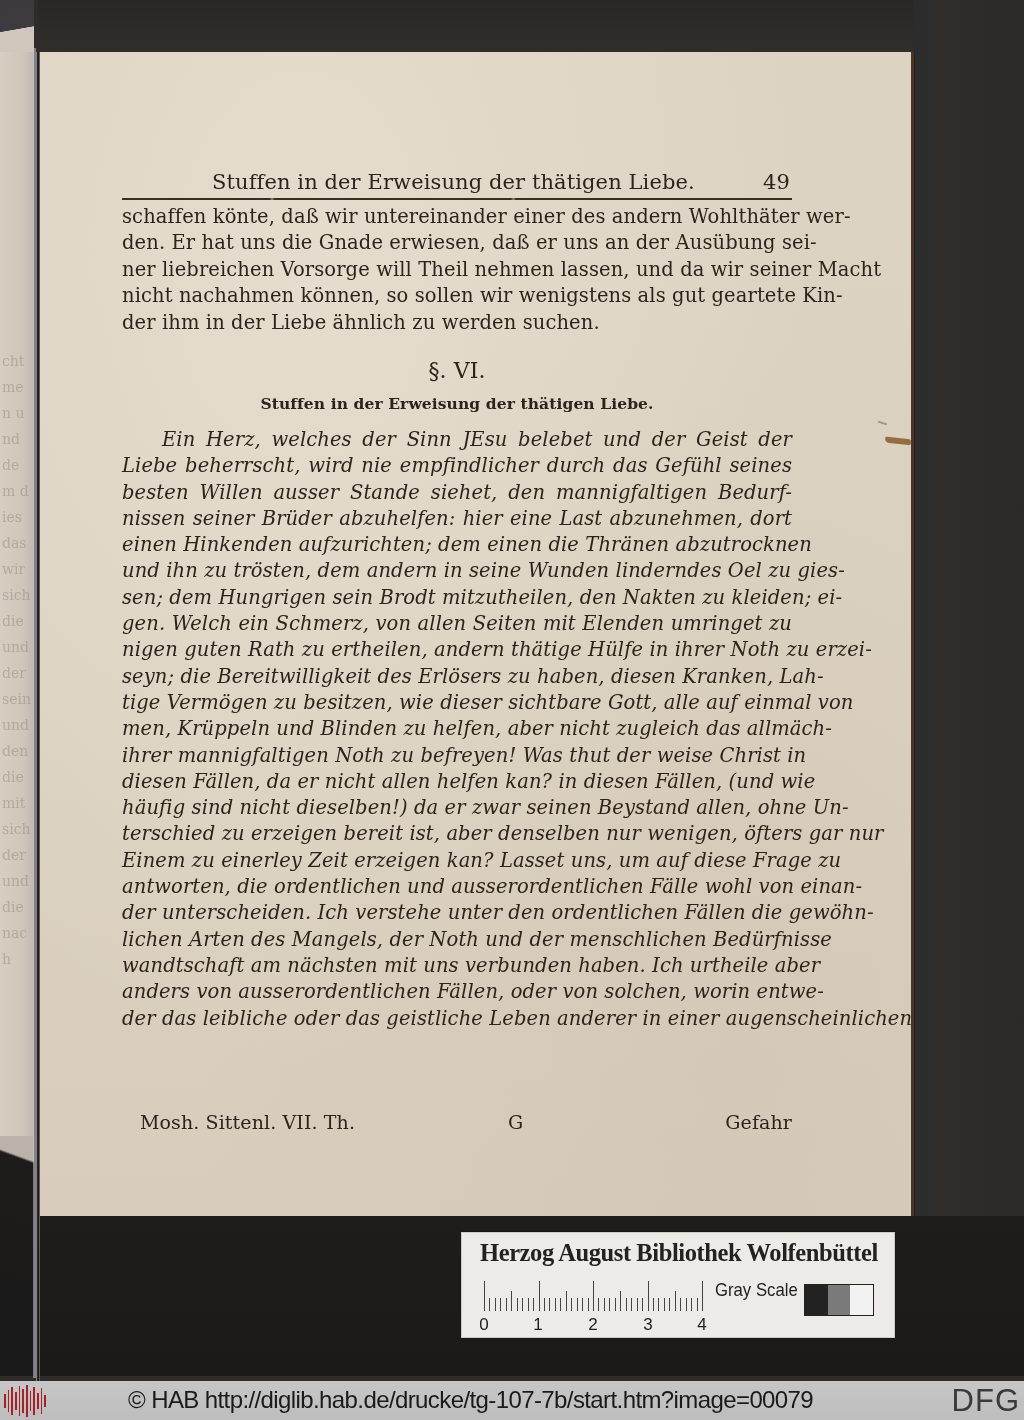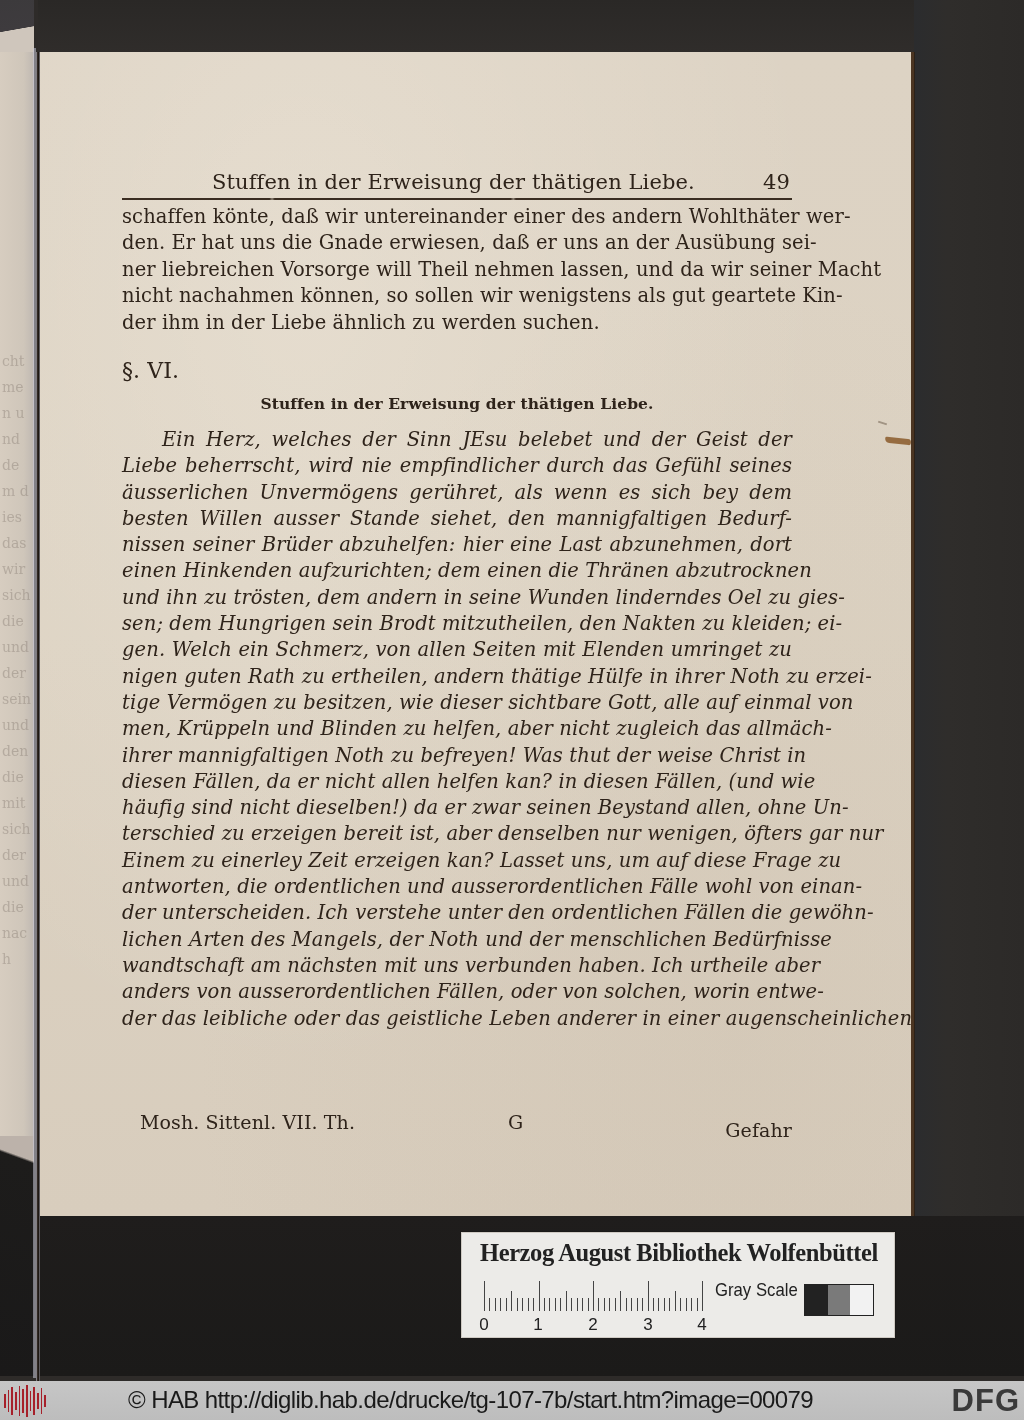--- a/index.html
+++ b/index.html
@@ -160,21 +160,21 @@
       text-align-last: left;
     }
     .line.indent {
       padding-left: 40px;
     }
     .para-one { top: 152px; }
     .section-mark {
       position: absolute;
       left: 82px; top: 304px;
       width: 670px;
-      text-align: left;
+      text-align: center;
       font-size: 22px;
       line-height: 30px;
     }
     .section-title {
       position: absolute;
       left: 82px; top: 340px;
       width: 670px;
       text-align: center;
       font-size: 15.5px;
       line-height: 24px;
@@ -185,21 +185,21 @@
     .footer-line {
       position: absolute;
       left: 100px; top: 1055px;
       width: 652px;
       height: 30px;
       font-size: 19px;
       line-height: 30px;
     }
     .sig-left { position: absolute; left: 0; top: 0; }
     .sig-mid { position: absolute; left: 368px; top: 0; }
-    .catchword { position: absolute; right: 0; top: 8px; margin-left: 40px; }
+    .catchword { position: absolute; right: 0; top: 0; margin-left: 40px; }
 
     
     .scale-card {
       position: absolute;
       left: 461px; top: 1232px;
       width: 432px; height: 104px;
       background: #ecebe8;
       border: 1px solid #cfcac3;
       box-shadow: 0 0 0 1px #1a1918;
     }
@@ -277,21 +277,21 @@
       font-size: 24px;
       line-height: 30px;
       color: #1a1a1a;
       letter-spacing: -0.6px;
       white-space: nowrap;
     }
     .dfg-logo {
       position: absolute;
       right: 4px; top: 3px;
       font-family: "Liberation Sans", sans-serif;
-      font-weight: bold;
+      font-weight: normal;
       font-size: 31px;
       line-height: 34px;
       color: #3a3a3a;
       letter-spacing: 1px;
     }
   </style>
 </head>
 <body>
 
 <div class="stage">
@@ -323,28 +323,28 @@
       <span class="line">nicht nachahmen können,  so sollen wir wenigstens als gut geartete Kin-</span>
       <span class="line last">der ihm in der Liebe ähnlich zu werden suchen.</span>
     </div>
 
     <div class="section-mark fraktur">§.  VI.</div>
     <div class="section-title fraktur">Stuffen in der Erweisung der thätigen Liebe.</div>
 
     <div class="body-text para-two fraktur">
       <span class="line indent">Ein Herz,  welches der Sinn JEsu belebet und der Geist der</span>
       <span class="line">Liebe beherrscht,  wird nie empfindlicher durch das Gefühl seines</span>
-      <span class="line">äusserlichen Unvermögens gerühret,  als wenn es sich bey dem</span>
       <span class="line">besten Willen ausser Stande siehet,  den mannigfaltigen Bedurf-</span>
       <span class="line">nissen seiner Brüder abzuhelfen:  hier eine Last abzunehmen,  dort</span>
       <span class="line">einen Hinkenden aufzurichten;  dem einen die Thränen abzutrocknen</span>
       <span class="line">und ihn zu trösten,  dem andern in seine Wunden linderndes Oel zu gies-</span>
       <span class="line">sen; dem Hungrigen sein Brodt mitzutheilen, den Nakten zu kleiden;  ei-</span>
       <span class="line">gen.   Welch ein Schmerz,  von allen Seiten mit Elenden umringet zu</span>
       <span class="line">nigen guten Rath zu ertheilen, andern thätige Hülfe in ihrer Noth zu erzei-</span>
+      <span class="line">seyn;  die Bereitwilligkeit des Erlösers zu haben,  diesen Kranken,  Lah-</span>
       <span class="line">tige Vermögen zu besitzen,  wie dieser sichtbare Gott,  alle auf einmal von</span>
       <span class="line">men,  Krüppeln und Blinden zu helfen,  aber nicht zugleich das allmäch-</span>
       <span class="line">ihrer mannigfaltigen Noth zu befreyen!  Was thut der weise Christ in</span>
       <span class="line">diesen Fällen,  da er nicht allen helfen kan?  in diesen Fällen,  (und wie</span>
       <span class="line">häufig sind nicht dieselben!)  da er zwar seinen Beystand allen,  ohne Un-</span>
       <span class="line">terschied zu erzeigen bereit ist,  aber denselben nur wenigen,  öfters gar nur</span>
       <span class="line">Einem zu einerley Zeit erzeigen kan?  Lasset uns,  um auf diese Frage zu</span>
       <span class="line">antworten,  die ordentlichen und ausserordentlichen Fälle wohl von einan-</span>
       <span class="line">der unterscheiden.  Ich verstehe unter den ordentlichen Fällen die gewöhn-</span>
       <span class="line">lichen Arten des Mangels,  der Noth und der menschlichen Bedürfnisse</span>

